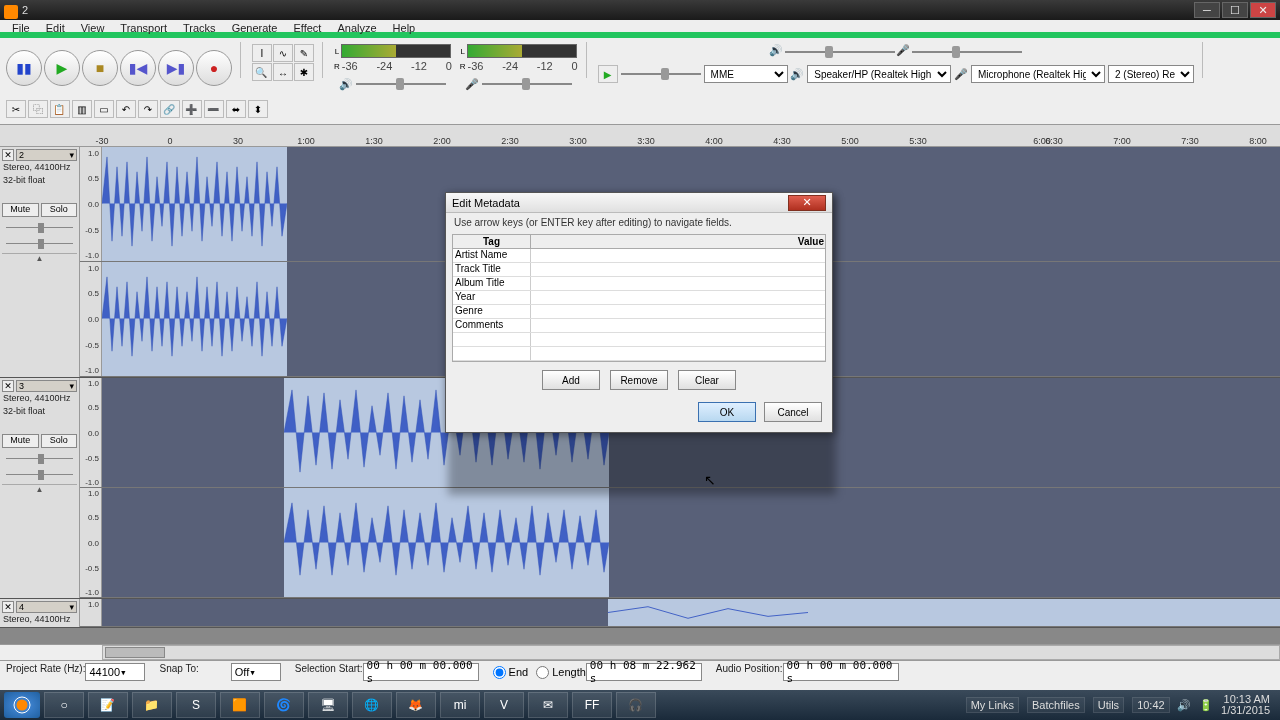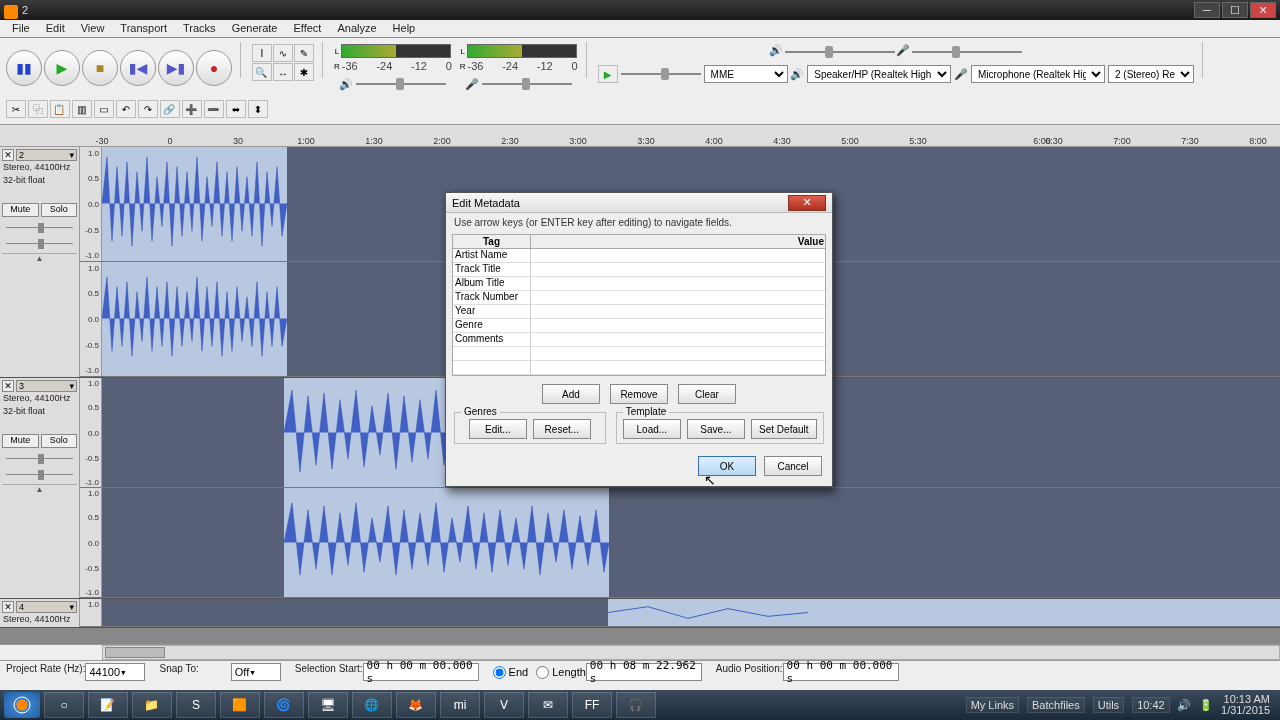--- a/index.html
+++ b/index.html
@@ -6,21 +6,21 @@
 body { background: #000; width: 1280px; height: 720px; overflow: hidden; position: relative; }
 
 
 .titlebar { background: linear-gradient(#3a3a3a, #1a1a1a); height: 20px; display: flex; align-items: center; padding: 0 4px; color: #ddd; }
 .titlebar .title { flex: 1; padding-left: 18px; position: relative; }
 .titlebar .title::before { content: ""; position: absolute; left: 0; top: 1px; width: 14px; height: 14px; background: #f80; border-radius: 2px; }
 .titlebar .winbtn { width: 26px; height: 16px; background: #444; margin-left: 2px; display: flex; align-items: center; justify-content: center; color: #eee; border: 1px solid #666; }
 .titlebar .winbtn.close { background: #c44; }
 
 
-.menubar { background: #eee; height: 18px; display: flex; padding: 0 4px; border-bottom: 1px solid #22c55e; }
+.menubar { background: #eee; height: 18px; display: flex; padding: 0 4px; border-bottom: 6px solid #22c55e; }
 .menubar .mitem { padding: 2px 8px; color: #222; }
 
 
 .toolbars { background: #eee; padding: 4px; display: flex; flex-wrap: wrap; gap: 4px; border-bottom: 1px solid #999; }
 .tb-group { display: flex; align-items: center; gap: 2px; padding: 2px; }
 .tb-sep { width: 4px; height: 36px; border-left: 1px solid #bbb; margin: 0 2px; }
 .transport-btn { width: 36px; height: 36px; border-radius: 50%; background: linear-gradient(#fff,#ddd); border: 1px solid #999; display: flex; align-items: center; justify-content: center; font-size: 14px; }
 .tool-btn { width: 20px; height: 18px; background: #eee; border: 1px solid #bbb; display: flex; align-items: center; justify-content: center; font-size: 10px; }
 .meter { width: 110px; height: 14px; background: #333; border: 1px solid #666; position: relative; }
 .meter::before { content: ""; position: absolute; left: 0; top: 0; bottom: 0; width: 50%; background: linear-gradient(90deg,#3a3,#aa3); }
@@ -434,24 +434,20 @@
         </div>
         <div class="dlg-row">
           <div class="c1">Track Title</div>
           <div class="c2"></div>
         </div>
         <div class="dlg-row">
           <div class="c1">Album Title</div>
           <div class="c2"></div>
         </div>
         <div class="dlg-row">
-          <div class="c1">Track Number</div>
-          <div class="c2"></div>
-        </div>
-        <div class="dlg-row">
           <div class="c1">Year</div>
           <div class="c2"></div>
         </div>
         <div class="dlg-row">
           <div class="c1">Genre</div>
           <div class="c2"></div>
         </div>
         <div class="dlg-row">
           <div class="c1">Comments</div>
           <div class="c2"></div>
@@ -463,33 +459,20 @@
       </div>
     <div class="dlg-row">
         <div class="c1"></div>
         <div class="c2"></div>
       </div>
   </div>
   <div class="dlg-btns">
     <div class="dlg-btn">Add</div>
     <div class="dlg-btn">Remove</div>
     <div class="dlg-btn">Clear</div>
-  </div>
-  <div class="dlg-groups">
-    <div class="dlg-group">
-      <span class="glabel">Genres</span>
-      <div class="dlg-btn">Edit...</div>
-      <div class="dlg-btn">Reset...</div>
-    </div>
-    <div class="dlg-group g2">
-      <span class="glabel">Template</span>
-      <div class="dlg-btn">Load...</div>
-      <div class="dlg-btn">Save...</div>
-      <div class="dlg-btn" style="width:66px">Set Default</div>
-    </div>
   </div>
   <div class="dlg-footer">
     <div class="dlg-btn focus">OK</div>
     <div class="dlg-btn">Cancel</div>
   </div>
 </div>
 <div class="cursor">↖</div>
 
 <div class="taskbar">
   <div class="start">

